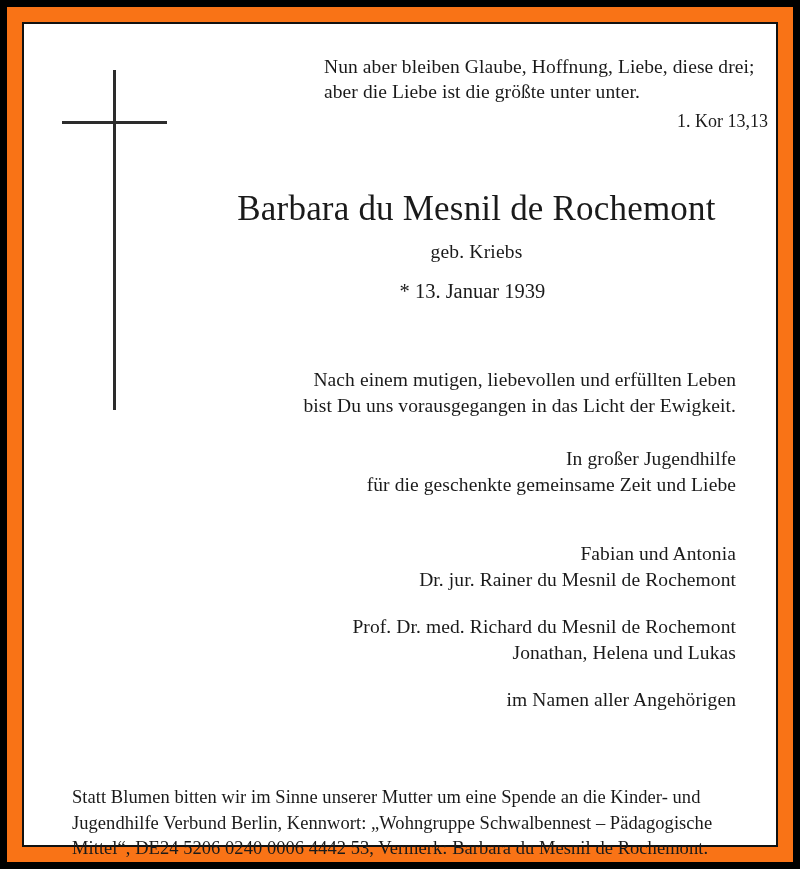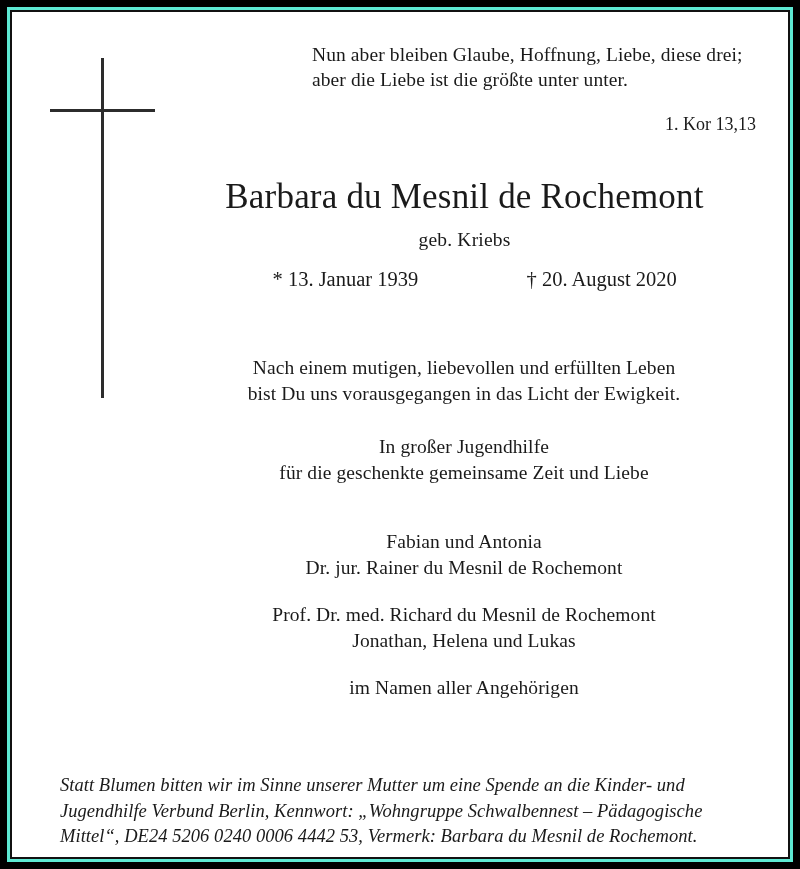--- a/index.html
+++ b/index.html
@@ -21,22 +21,22 @@
     box-sizing: border-box;
     width: 800px;
     height: 869px;
     background: #000000;
     padding: 7px;        
   }
   .frame-gap {
     box-sizing: border-box;
     width: 100%;
     height: 100%;
-    background: #5eead4;
-    padding: 3px;        
+    background: #f97316;
+    padding: 15px;        
   }
   .frame-inner-rule {
     box-sizing: border-box;
     width: 100%;
     height: 100%;
     border: 2px solid #111111;
     background: #ffffff;
     position: relative;
   }
 
@@ -80,21 +80,21 @@
     top: 30px;
     width: 452px;
     text-align: left;
   }
   .quote-line {
     font-size: 19.5px;
     line-height: 25px;
     letter-spacing: 0.1px;
   }
   .quote-citation {
-    margin-top: 22px;
+    margin-top: 7px;
     font-size: 18px;
     text-align: right;
     padding-right: 8px;
   }
 
   
   .identity {
     position: absolute;
     left: 30px;
     top: 163px;
@@ -131,21 +131,21 @@
     padding-left: 62px;
     box-sizing: border-box;
   }
 
   
   .body-blocks {
     position: absolute;
     left: 192px;
     top: 343px;
     width: 520px;
-    text-align: center;
+    text-align: right;
   }
   .para {
     font-size: 19.5px;
     line-height: 25.5px;
     letter-spacing: 0.1px;
   }
   .para-line { display: block; }
 
   .gap-farewell   { height: 28px; }
   .gap-group      { height: 22px; }
@@ -155,21 +155,21 @@
   .donation-note {
     position: absolute;
     left: 48px;
     top: 761px;
     width: 692px;
     font-size: 18.5px;
     line-height: 25.5px;
     text-align: left;
     letter-spacing: 0.05px;
   }
-  .donation-line { display: block; white-space: nowrap; font-style: italic; }
+  .donation-line { display: block; white-space: nowrap; }
 </style>
 </head>
 <body>
 
 <div class="obituary-card">
  <div class="frame-gap">
   <div class="frame-inner-rule">
    <div class="sheet">
 
     <div class="cross">
@@ -181,21 +181,20 @@
       <div class="quote-line">Nun aber bleiben Glaube, Hoffnung, Liebe, diese drei;</div>
       <div class="quote-line">aber die Liebe ist die größte unter unter.</div>
       <div class="quote-citation">1. Kor 13,13</div>
     </div>
 
     <div class="identity">
       <h1 class="deceased-name">Barbara du Mesnil de Rochemont</h1>
       <div class="maiden-name">geb. Kriebs</div>
       <div class="life-dates">
         <span class="date-birth">* 13. Januar 1939</span>
-        <span class="date-death">† 20. August 2020</span>
       </div>
     </div>
 
     <div class="body-blocks">
 
       <div class="para">
         <span class="para-line">Nach einem mutigen, liebevollen und erfüllten Leben</span>
         <span class="para-line">bist Du uns vorausgegangen in das Licht der Ewigkeit.</span>
       </div>
 

